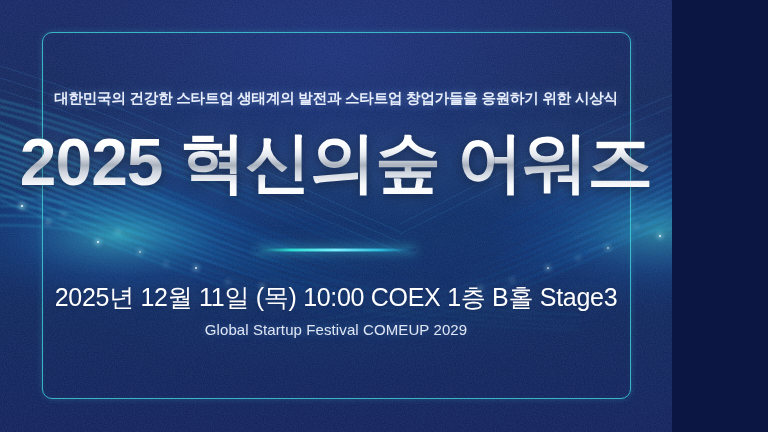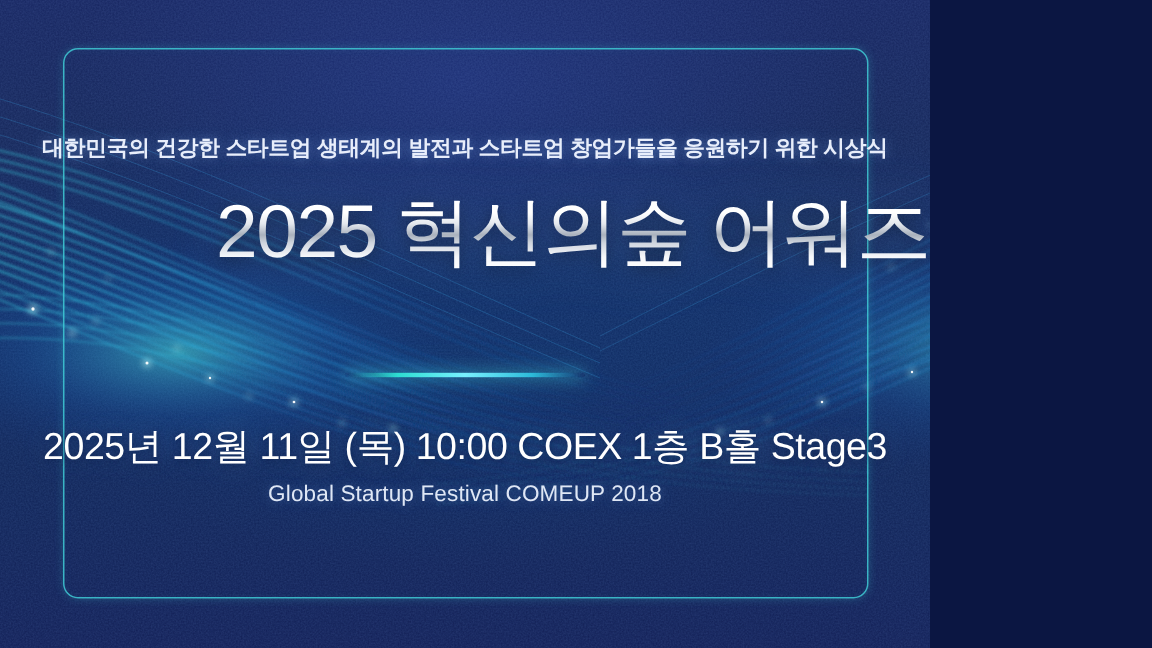--- a/index.html
+++ b/index.html
@@ -6,21 +6,21 @@
     margin: 0;
     padding: 0;
     background: #0b1642;
   }
   body {
     font-family: "Liberation Sans", "DejaVu Sans", sans-serif;
   }
 
   .poster {
     position: relative;
-    width: 620px;
+    width: 672px;
     height: 432px;
     overflow: hidden;
     background:
       radial-gradient(ellipse 60% 45% at 50% 12%, #1c2e74 0%, rgba(28,46,116,0) 70%),
       radial-gradient(ellipse 70% 55% at 50% 48%, #0d2b63 0%, rgba(13,43,99,0) 72%),
       linear-gradient(180deg, #16245f 0%, #142558 22%, #0e2a62 48%, #0f2457 72%, #111e55 100%);
   }
 
   
   .noise {
@@ -87,39 +87,38 @@
     color: #e8eefb;
     text-shadow: 0 0 8px rgba(140,190,255,.45);
     white-space: nowrap;
   }
 
   .main-title {
     position: absolute;
     top: 128px;
     left: 0;
     right: 0;
-    font-size: 50px;
-    font-weight: normal;
+    font-size: 66px;
+    font-weight: bold;
     letter-spacing: -1px;
     line-height: 1.05;
     white-space: nowrap;
     background: linear-gradient(180deg,
        #ffffff 0%,
        #ffffff 26%,
        #e4e8ee 40%,
        #a9b1bd 54%,
        #cfd5de 64%,
        #f6f8fb 82%,
        #ffffff 100%);
     -webkit-background-clip: text;
     background-clip: text;
     color: transparent;
     -webkit-text-fill-color: transparent;
     filter: drop-shadow(0 2px 6px rgba(0,0,0,.45)) drop-shadow(0 0 16px rgba(150,200,255,.25));
-    text-align: right;
   }
 
   .date-line {
     position: absolute;
     top: 281px;
     left: 0;
     right: 0;
     font-size: 25px;
     font-weight: normal;
     letter-spacing: -0.3px;
@@ -332,16 +331,16 @@
 
   <div class="frame"></div>
 
   <div class="content">
     <div class="subtitle">대한민국의 건강한 스타트업 생태계의 발전과 스타트업 창업가들을 응원하기 위한 시상식</div>
 
     <div class="main-title">2025 혁신의숲 어워즈</div>
 
     <div class="date-line">2025년 12월 11일 (목) 10:00 COEX 1층 B홀 Stage3</div>
 
-    <div class="festival-line">Global Startup Festival COMEUP 2018</div>
+    <div class="festival-line">Global Startup Festival COMEUP 2029</div>
   </div>
 
 </div>
 
 </body></html>

